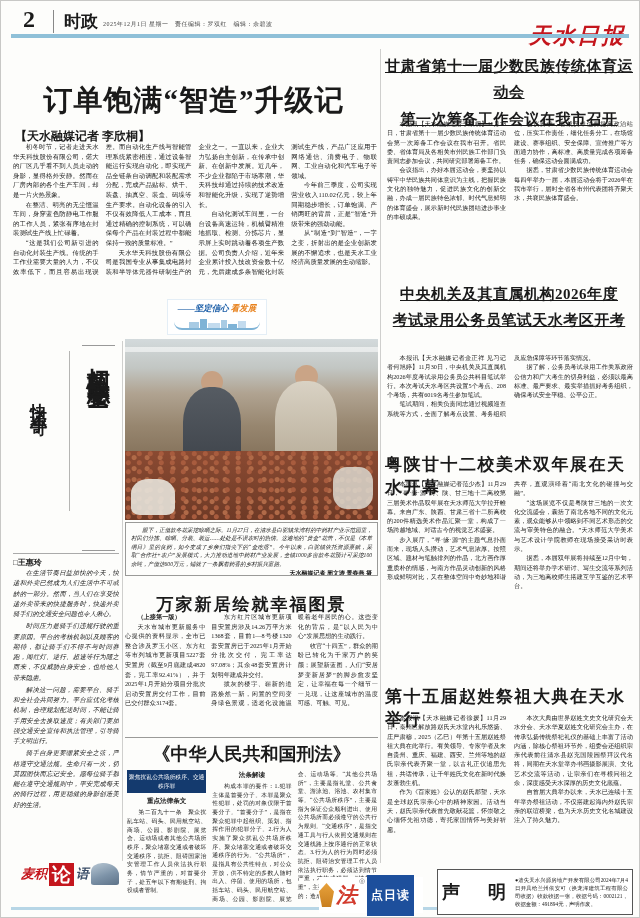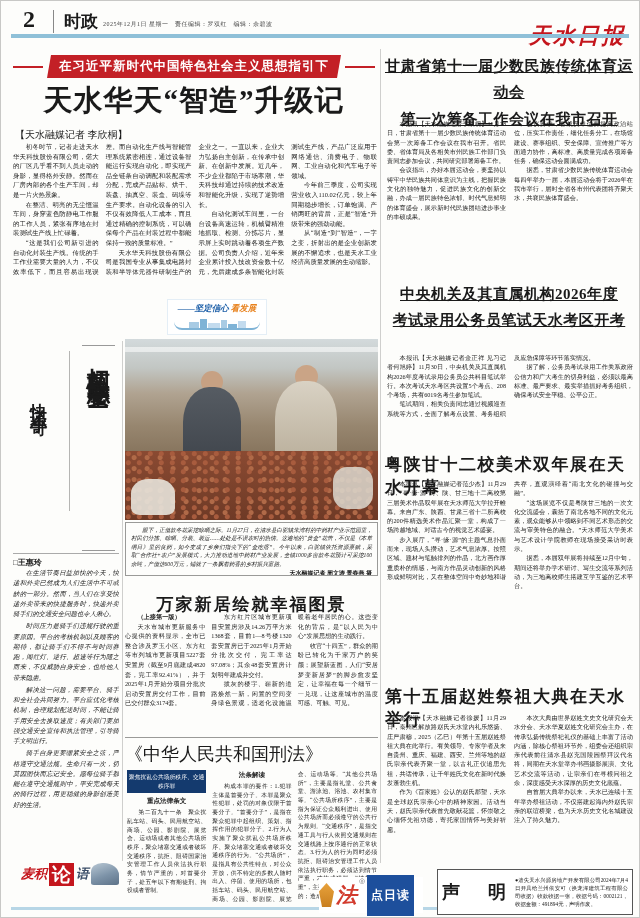--- a/index.html
+++ b/index.html
@@ -16,21 +16,21 @@
   .masthead{right:14px;top:20px;font-size:22px;font-weight:bold;color:#c4161d;font-style:italic;letter-spacing:2px;}
   .bluerule{left:10px;top:33px;width:618px;height:4px;background:#8fc0d8;}
   .bluerule-b{left:10px;top:906px;width:618px;height:3px;background:#b7d6e6;}
 
   
   .ribbonrow{left:12px;top:54px;width:362px;display:flex;align-items:center;}
   .ribbonline{flex:1;height:2px;background:#c32026;}
   .ribbon{background:#c32026;color:#fff;font-size:12.5px;font-weight:bold;padding:3px 12px;margin:0 4px;
           clip-path:polygon(4px 0,100% 0,calc(100% - 4px) 100%,0 100%);letter-spacing:1px;white-space:nowrap;}
   .lead-head{left:10px;top:80px;width:366px;text-align:center;font-size:29px;font-weight:bold;letter-spacing:1px;}
-  .lead-byline{left:14px;top:127px;font-size:10px;font-weight:normal;}
+  .lead-byline{left:14px;top:127px;font-size:12px;font-weight:bold;}
   .lead-body{left:12px;top:141px;width:364px;height:194px;column-count:4;column-gap:7px;
              font-size:6.4px;line-height:1.5;overflow:hidden;}
   .campaign{left:166px;top:298px;width:100px;height:36px;background:#fff;z-index:3;
             border:1px solid #e4eef6;box-sizing:border-box;text-align:center;}
   .campaign-text{font-size:8.5px;font-weight:bold;font-style:italic;margin-top:3px;}
   .campaign-blue{color:#1d5fa8;text-align:center;}
   .campaign-orange{color:#e8821e;}
   .skyline{margin:2px auto 0;width:86px;height:11px;display:flex;align-items:flex-end;gap:1px;justify-content:center;
            border-bottom:2px solid #7fb3d6;border-radius:0 0 8px 8px;}
   .skyline i{display:block;background:#a8cbe4;}
@@ -83,21 +83,21 @@
   .caption .credit{text-align:right;text-indent:0;font-style:normal;font-weight:bold;font-size:6px;margin-top:1px;}
 
   
   .homes-head{left:124px;top:584px;width:253px;text-align:center;font-size:17px;font-weight:bold;letter-spacing:2px;margin-top:8px;}
   .homes-body{left:124px;top:611px;width:253px;height:120px;column-count:3;column-gap:6px;
               font-size:6.2px;line-height:1.55;overflow:hidden;}
   .continued{font-weight:bold;text-indent:0;}
 
   
   .law-rule{left:124px;top:736px;width:253px;height:1px;background:#9a9a98;}
-  .law-head{left:124px;top:741px;width:253px;font-size:18px;font-weight:normal;}
+  .law-head{left:124px;top:741px;width:253px;text-align:center;font-size:18px;font-weight:bold;}
   .law-body{left:126px;top:769px;width:250px;height:134px;column-count:3;column-gap:6px;
             font-size:5.8px;line-height:1.5;overflow:hidden;}
   .law-label{background:#143a6e;color:#fff;font-size:5.8px;text-align:center;padding:3px 1px;margin-bottom:3px;text-indent:0;}
   .law-subhead{font-weight:bold;text-align:center;font-size:6.6px;margin:2px 0;}
 
   .fd-logo{left:318px;top:876px;width:104px;height:36px;background:#fff;z-index:4;
            display:flex;align-items:center;gap:2px;}
   .fd-scales{width:15px;height:24px;background:linear-gradient(180deg,#e8a23c,#c97f1f);
              clip-path:polygon(50% 0,100% 35%,80% 100%,20% 100%,0 35%);}
   .fd-fa{color:#d23b2e;font-size:21px;font-weight:bold;font-style:italic;line-height:1;}
@@ -127,26 +127,21 @@
 <body>
 
 <div class="sheet">
 
   <div class="abs pagenum">2</div>
   <div class="abs sectionname">时政</div>
   <div class="abs headmeta">2025年12月1日 星期一　责任编辑：罗双红　编辑：余碧波</div>
   <div class="abs masthead">天水日报</div>
   <div class="abs bluerule"></div>
 
-  <div class="abs ribbonrow">
-    <span class="ribbonline"></span>
-    <span class="ribbon">在习近平新时代中国特色社会主义思想指引下</span>
-    <span class="ribbonline"></span>
-  </div>
-  <div class="abs lead-head">天水华天“智造”升级记</div>
+  <div class="abs lead-head">订单饱满“智造”升级记</div>
   <div class="abs lead-byline">【天水融媒记者 李欣桐】</div>
   <div class="abs lead-body">
     <p>初冬时节，记者走进天水华天科技股份有限公司，偌大的厂区几乎看不到人员走动的身影，显得格外安静。然而在厂房内部的各个生产车间，却是一片火热景象。</p>
     <p>在整洁、明亮的无尘恒温车间，身穿蓝色防静电工作服的工作人员，紧张有序地在封装测试生产线上忙碌着。</p>
     <p>“这是我们公司新引进的自动化封装生产线。传统的手工作业需要大量的人力，不仅效率低下，而且容易出现误差。而自动化生产线与智能管理系统紧密相连，通过设备智能运行实现自动化，即实现产品全链条自动调配和装配需求分配，完成产品贴标、烘干、装盘、抽真空、装盒、码垛等生产要求。自动化设备的引入不仅有效降低人工成本，而且通过精确的控制系统，可以确保每个产品在封装过程中都能保持一致的质量标准。”</p>
     <p>天水华天科技股份有限公司是我国专业从事集成电路封装和半导体元器件研制生产的企业之一。一直以来，企业大力弘扬自主创新，在传承中创新、在创新中发展。近几年，不少企业都陷于市场寒潮，华天科技却通过持续的技术改造和智能化升级，实现了逆势增长。</p>
     <p>自动化测试车间里，一台台设备高速运转，机械臂精准地抓取、检测、分拣芯片，显示屏上实时跳动着各项生产数据。公司负责人介绍，近年来企业累计投入技改资金数十亿元，先后建成多条智能化封装测试生产线，产品广泛应用于网络通信、消费电子、物联网、工业自动化和汽车电子等领域。</p>
     <p>今年前三季度，公司实现营业收入110.02亿元，较上年同期稳步增长，订单饱满、产销两旺的背后，正是“智造”升级带来的强劲动能。</p>
     <p>从“制造”到“智造”，一字之变，折射出的是企业创新发展的不懈追求，也是天水工业经济高质量发展的生动缩影。</p>
   </div>

